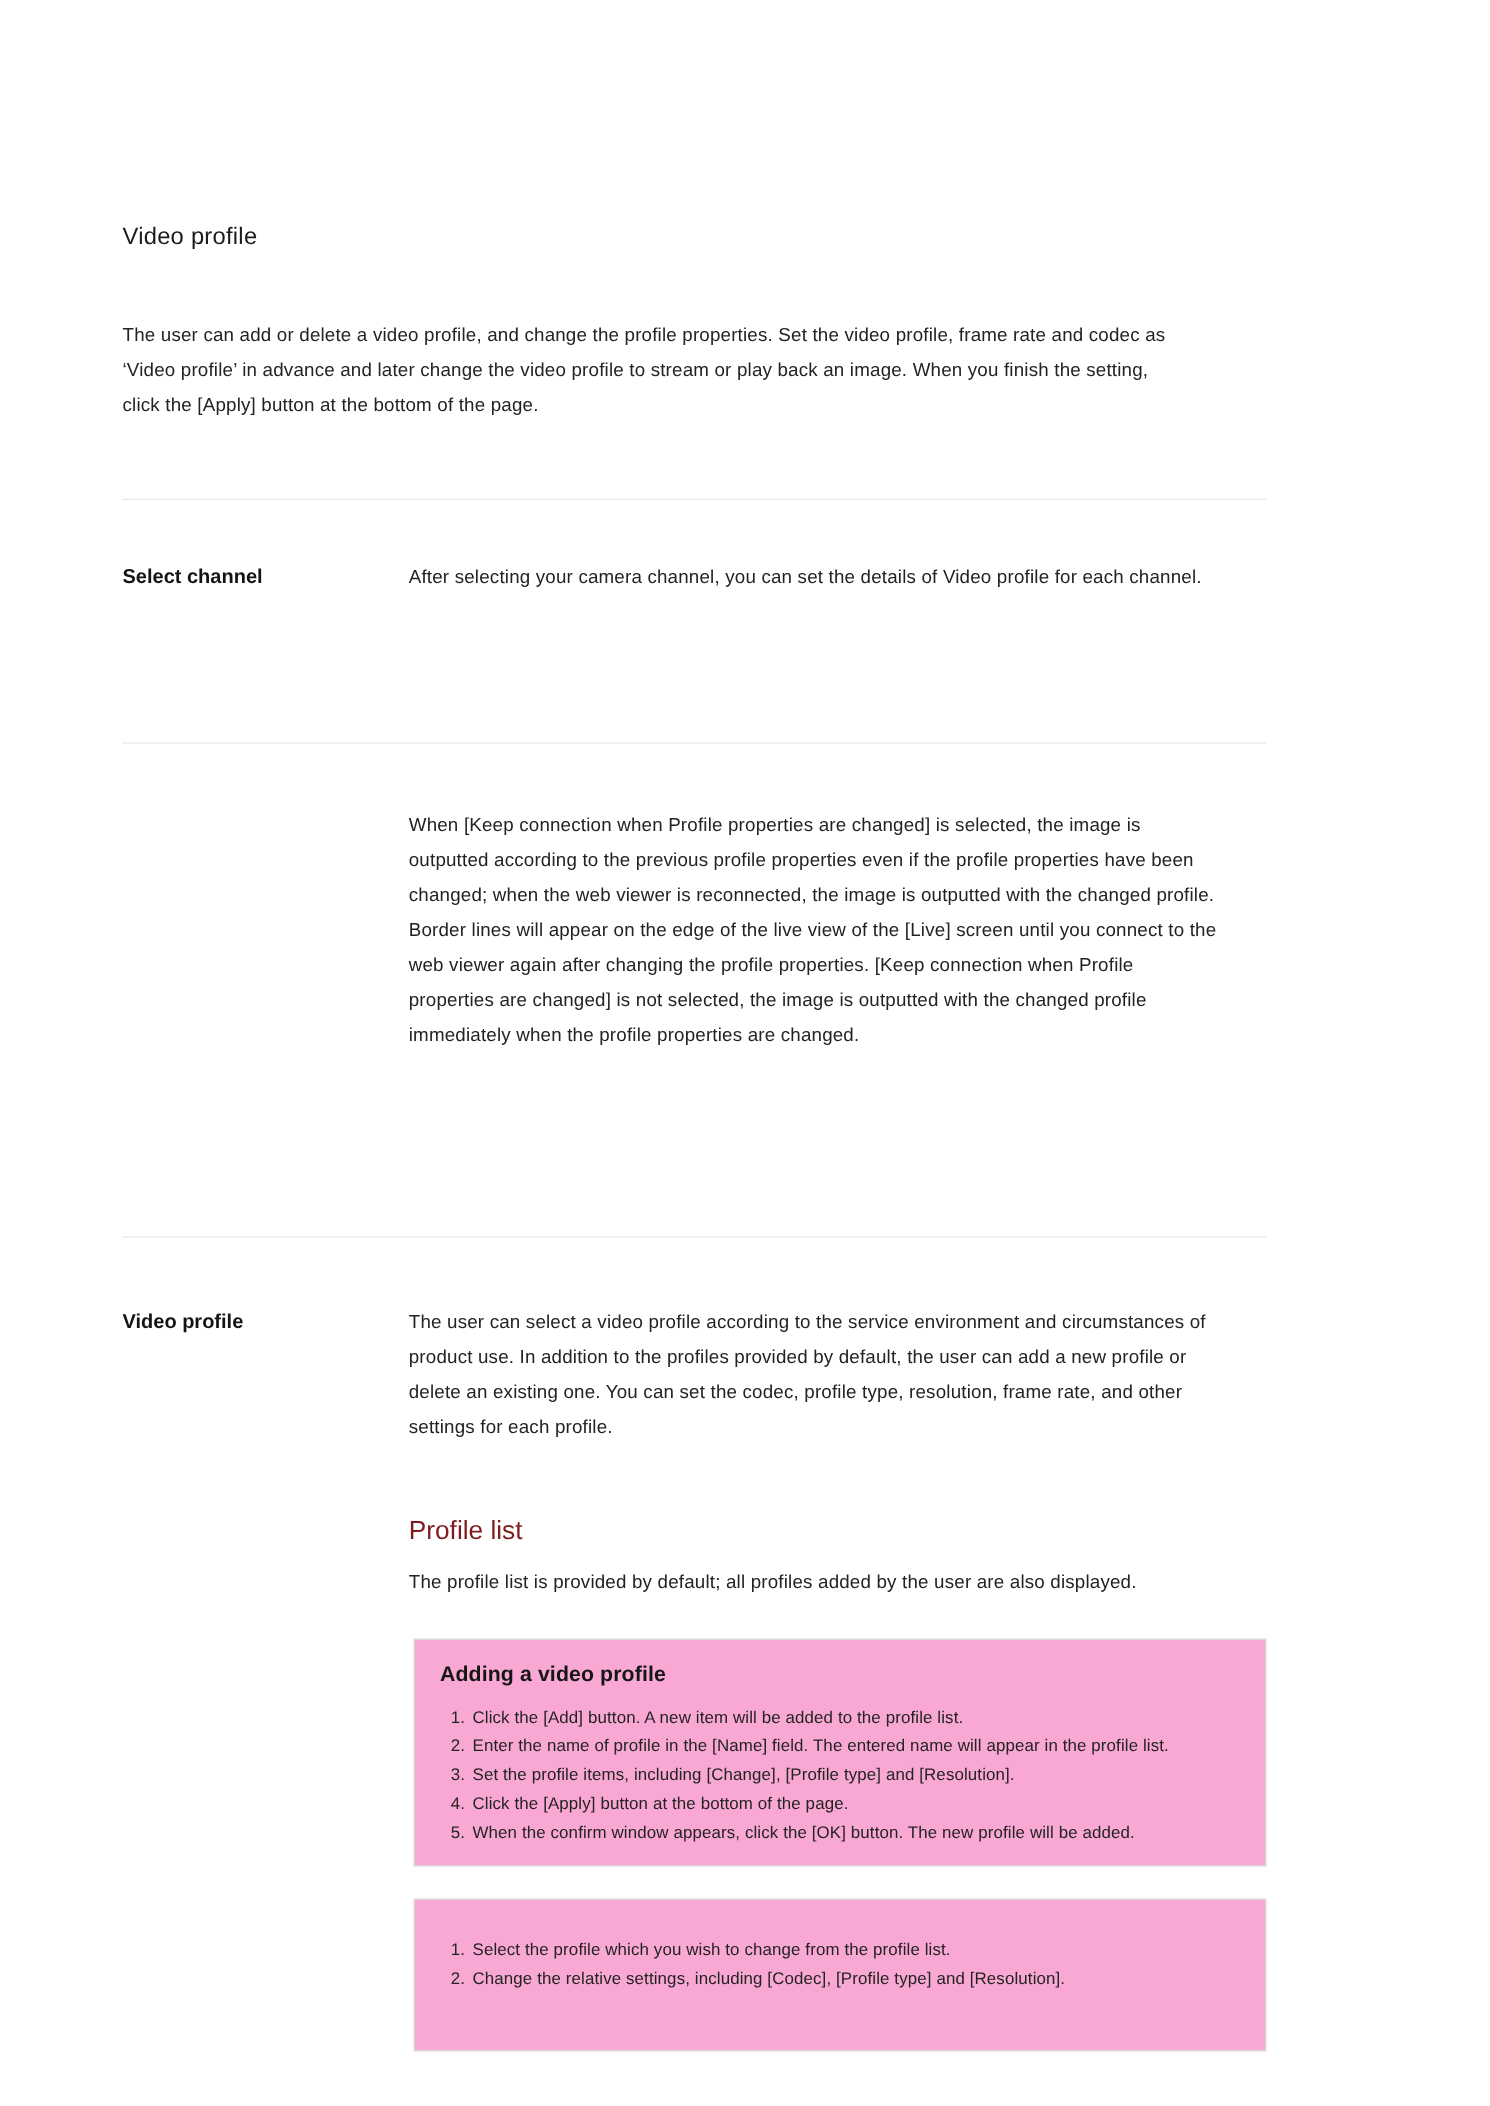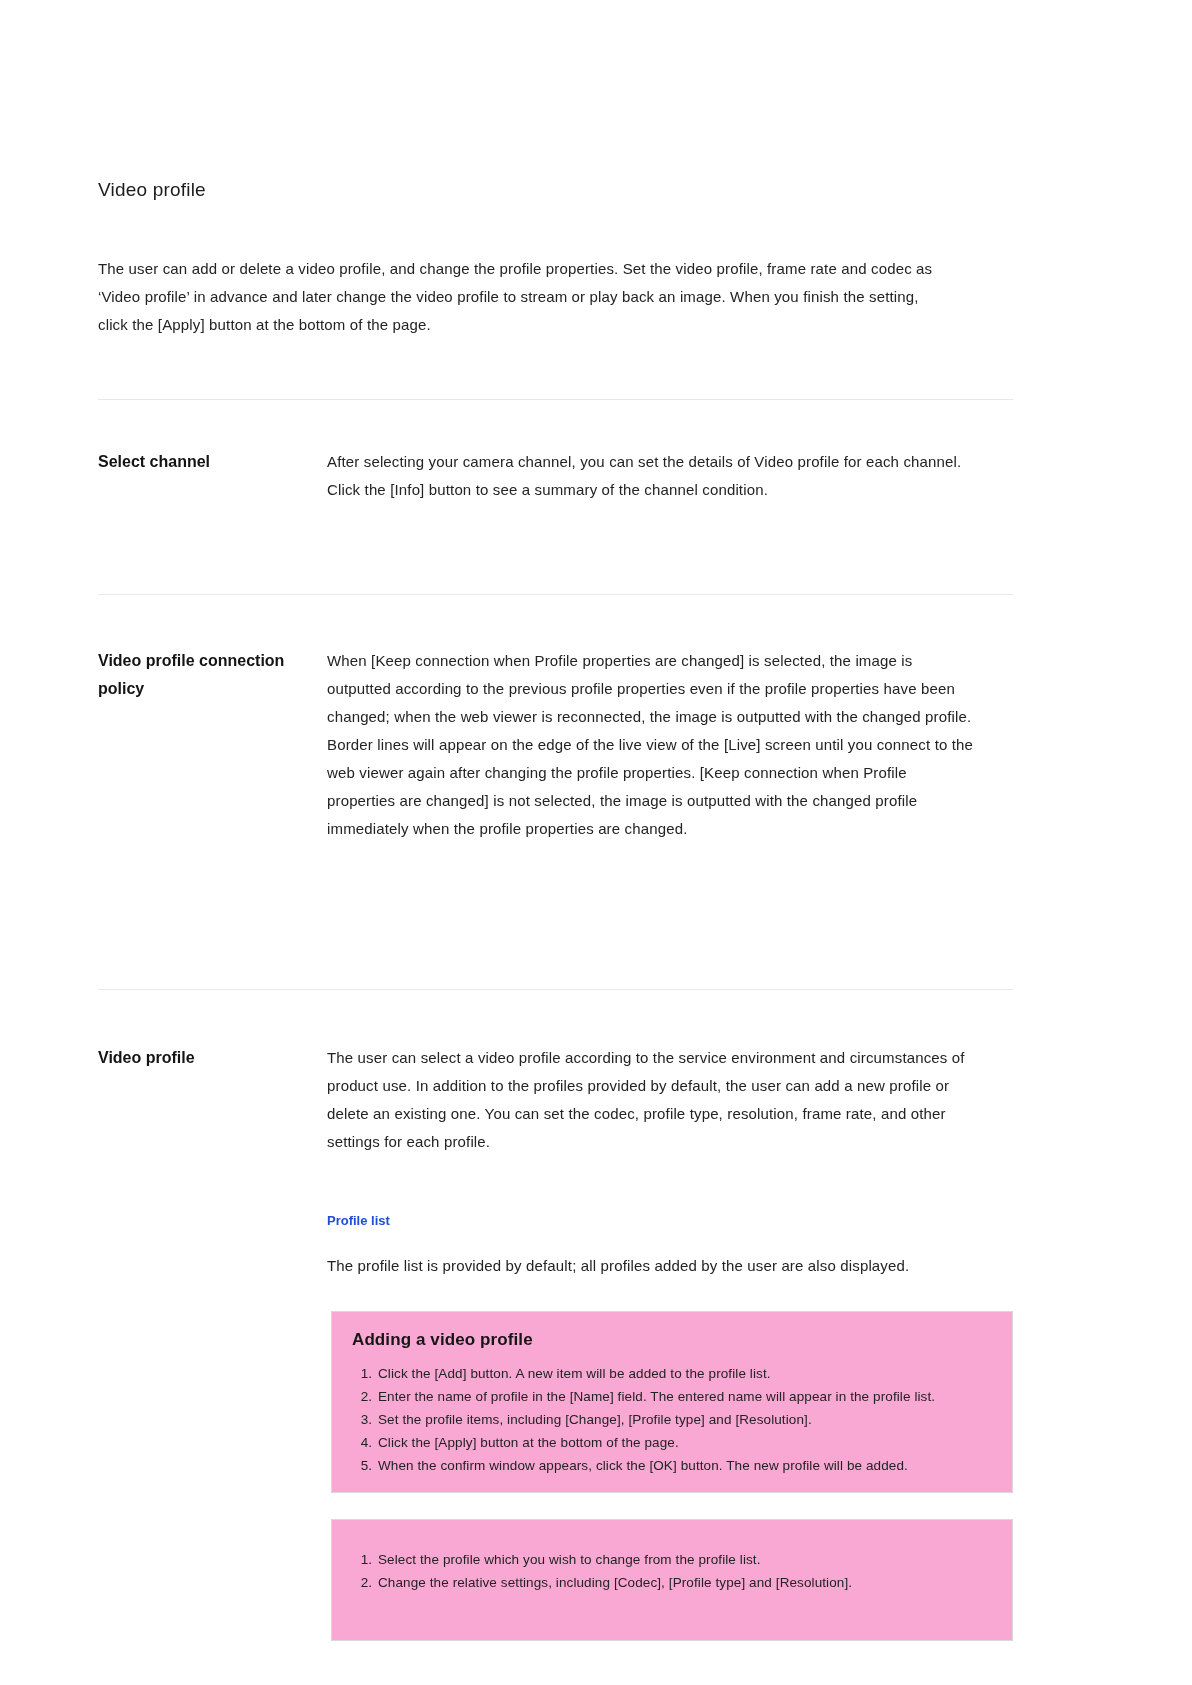--- a/index.html
+++ b/index.html
@@ -15,21 +15,21 @@
 
   .divider { position:absolute; left:98px; width:915px; height:1px; background:#e8e8e8; border:0; margin:0; }
   .d1 { top:383px; } .d2 { top:578px; } .d3 { top:973px; }
 
   .col-heading { position:absolute; left:98px; width:220px; margin:0; font-size:16px; font-weight:700; line-height:28px; color:#141414; }
   .h-s1 { top:432px; } .h-s2 { top:631px; } .h-s3 { top:1028px; }
 
   .col-body { position:absolute; left:327px; width:650px; }
   .b-s1 { top:432px; } .b-s2 { top:631px; } .b-s3 { top:1028px; }
 
-  .sub-heading { position:absolute; left:327px; top:1197px; margin:0; font-size:13px; font-weight:700; color:#1d4ed8; }
+  .sub-heading { position:absolute; left:327px; top:1197px; margin:0; font-size:21px; font-weight:400; color:#7f1d1d; }
   .sub-desc { position:absolute; left:327px; top:1236px; width:690px; }
 
   .note-box { position:absolute; left:331px; width:682px; box-sizing:border-box; border:1px solid #d9d9d9; background:#f9a8d4; padding:17px 20px 15px 20px; }
   .box-1 { top:1295px; }
   .box-2 { top:1503px; min-height:122px; }
   .note-box h4 { margin:0; font-size:17px; font-weight:700; color:#161616; line-height:22px; letter-spacing:0.1px; }
   .note-box ol { margin:11px 0 0 0; padding:0 0 0 24px; font-size:13.5px; line-height:23px; color:#232323; letter-spacing:0.1px; }
   .note-box li { padding-left:2px; }
 
   .accent-bar { position:absolute; left:331px; top:1680px; width:682px; height:5px; background:#3d9bd9; }
@@ -42,26 +42,24 @@
 
   <h1 class="title">Video profile</h1>
 
   <div class="intro body-text">The user can add or delete a video profile, and change the profile properties. Set the video profile, frame rate and codec as ‘Video profile’ in advance and later change the video profile to stream or play back an image. When you finish the setting, click the [Apply] button at the bottom of the page.</div>
 
   <hr class="divider d1">
 
   <h2 class="col-heading h-s1">Select channel</h2>
   <div class="col-body b-s1 body-text">
     <p>After selecting your camera channel, you can set the details of Video profile for each channel.</p>
-    <p>Click the [Info] button to see a summary of the channel condition.</p>
   </div>
 
   <hr class="divider d2">
 
-  <h2 class="col-heading h-s2">Video profile connection policy</h2>
   <div class="col-body b-s2 body-text">
     <p>When [Keep connection when Profile properties are changed] is selected, the image is outputted according to the previous profile properties even if the profile properties have been changed; when the web viewer is reconnected, the image is outputted with the changed profile. Border lines will appear on the edge of the live view of the [Live] screen until you connect to the web viewer again after changing the profile properties. [Keep connection when Profile properties are changed] is not selected, the image is outputted with the changed profile immediately when the profile properties are changed.</p>
   </div>
 
   <hr class="divider d3">
 
   <h2 class="col-heading h-s3">Video profile</h2>
   <div class="col-body b-s3 body-text">
     <p>The user can select a video profile according to the service environment and circumstances of product use. In addition to the profiles provided by default, the user can add a new profile or delete an existing one. You can set the codec, profile type, resolution, frame rate, and other settings for each profile.</p>
   </div>

